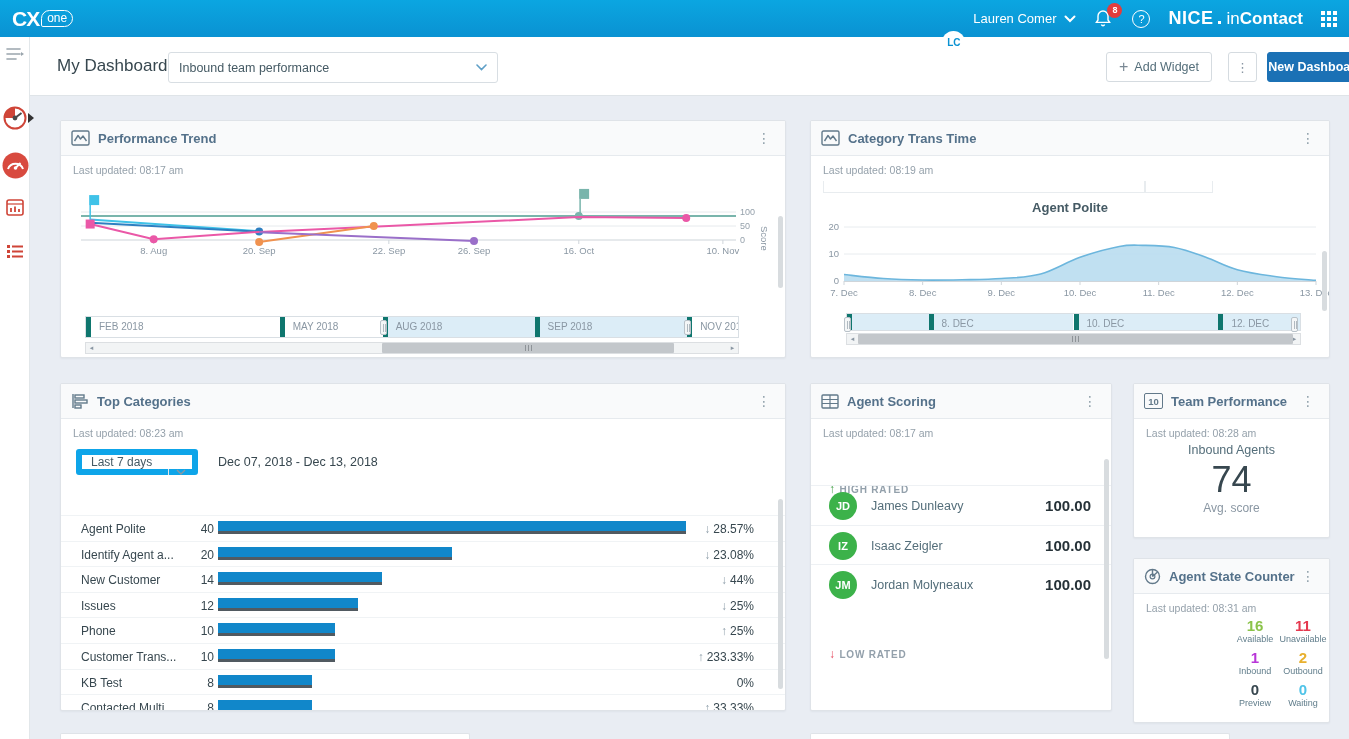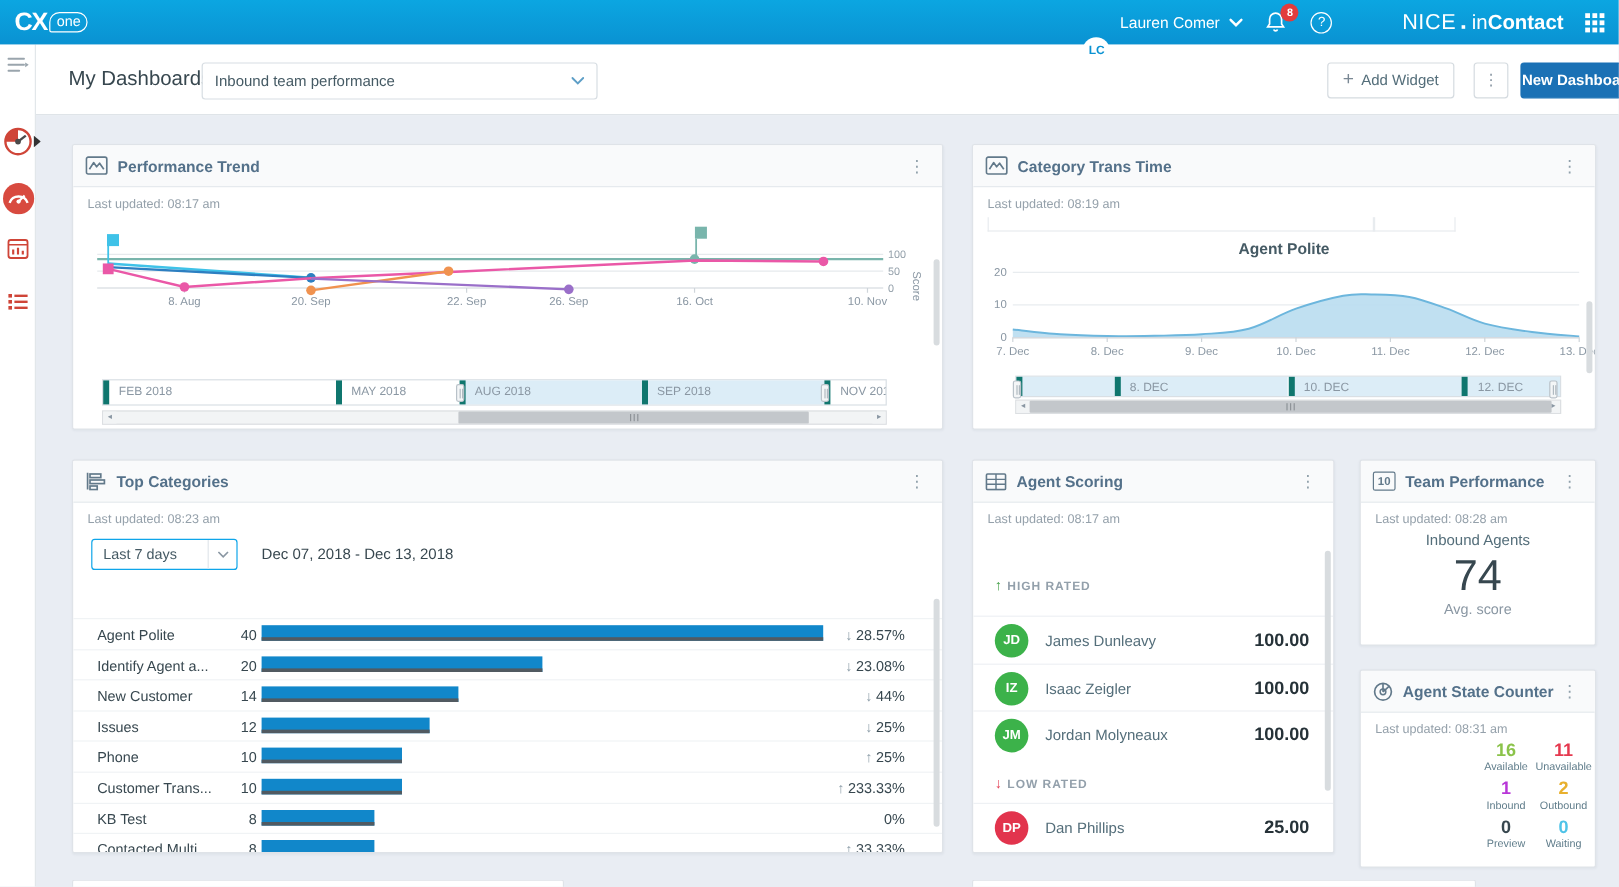--- a/index.html
+++ b/index.html
@@ -20,21 +20,21 @@
     font-size:10px; font-weight:700; display:flex; align-items:center; justify-content:center;margin-top:47px; }
   .user-name { font-size:13px; }
   .chev-white { font-size:10px; }
   .bell-wrap { position:relative; cursor:pointer; width:20px; height:20px; }
   .badge { position:absolute; top:-6px; right:-8px; background:#e23c3c; border-radius:50%;
     min-width:15px; height:15px; font-size:9px; font-weight:700; display:flex; align-items:center;
     justify-content:center; padding:0 2px; }
   .help-circle { width:18px; height:18px; border:1.5px solid #fff; border-radius:50%;
     font-size:11px; display:flex; align-items:center; justify-content:center; cursor:pointer; }
   .brand { display:flex; align-items:baseline; gap:4px; cursor:default; }
-  .brand .nice { font-weight:400; font-size:18px; letter-spacing:0.5px;margin-left:40px; }
+  .brand .nice { font-weight:700; font-size:18px; letter-spacing:0.5px; }
   .brand .sq { width:3px; height:3px; background:#fff; display:inline-block; margin:0 1px 2px 1px; }
   .brand .in { font-weight:300; font-size:17px; }
   .brand .contact { font-weight:700; font-size:17px; }
   .apps-grid { display:grid; grid-template-columns:repeat(3,4px); grid-gap:2px; cursor:pointer; }
   .apps-grid span { width:4px; height:4px; background:#fff; display:block; }
 
   
   .sidebar { position:absolute; left:0; top:37px; width:30px; height:702px; background:#fff;
     border-right:1px solid #e2e7ea; z-index:20; }
   .side-ic { position:absolute; left:0; width:30px; display:flex; justify-content:center; cursor:pointer; }
@@ -76,22 +76,22 @@
   .nav-handle:before { content:""; position:absolute; left:2px; top:3px; width:1px; height:8px; background:#b0bac1; box-shadow:2px 0 0 #b0bac1; }
   .hscroll { position:absolute; height:12px; background:#f2f4f5; border:1px solid #dcdfe2; }
   .hs-arrow { position:absolute; top:0; width:11px; height:10px; background:#f2f4f5; color:#8a97a3;
     font-size:7px; text-align:center; line-height:10px; cursor:pointer; }
   .hs-thumb { position:absolute; top:0; height:10px; background:#c3c7cb; border-radius:1px; cursor:grab; }
   .hs-grip { position:absolute; top:2px; left:50%; width:1px; height:6px; background:#8e9398;
     box-shadow:-3px 0 0 #8e9398, 3px 0 0 #8e9398; }
   .vscroll { position:absolute; width:5px; background:#d8dcdf; border-radius:3px; cursor:grab; }
 
   
-  .tc-select { position:absolute; left:15px; top:30px; width:122px; height:26px; border:1px solid #0ea5e9;
-    border-radius:3px; display:flex; align-items:center; cursor:pointer; }
+  .tc-select { position:absolute; left:15px; top:30px; width:122px; height:26px; border:6px solid #0ea5e9;
+    border-radius:3px; display:flex; align-items:flex-start; cursor:pointer;flex-direction:column; }
   .tc-select .val { font-size:12px; color:#455a64; padding-left:9px; }
   .tc-select .chev-box { margin-left:auto; width:24px; height:100%; border-left:1px solid #e2e7eb;
     color:#8a97a3; font-size:10px; display:flex; align-items:center; justify-content:center; }
   .tc-daterange { position:absolute; left:157px; top:36px; font-size:12.5px; color:#37474f; }
   .tc-headrow { position:absolute; left:0; top:72px; width:100%; height:24px; font-size:10px;
     color:#93a0ab; letter-spacing:0.3px; }
   .tc-rows { position:absolute; left:0; top:96px; width:100%; }
   .tc-row { position:relative; height:25.6px; border-top:1px solid #f0f3f5; cursor:pointer; }
   .tc-name { position:absolute; left:20px; top:6px; width:125px; font-size:12px; color:#37474f;
     white-space:nowrap; overflow:hidden; }
@@ -476,48 +476,41 @@
       </span>
       <span class="w-title">Agent Scoring</span>
       <span class="w-kebab">⋮</span>
     </div>
     <div class="w-body" id="scoring-body">
       <div class="updated">Last updated: 08:17 am</div>
       <div style="position:absolute;left:18px;top:60px">
         <span style="color:#43a047;font-size:12px">↑</span>
         <span class="as-label">HIGH RATED</span>
       </div>
-      <div id="high-rows" style="position:absolute;left:0;top:94px;width:100%">
+      <div id="high-rows" style="position:absolute;left:0;top:66px;width:100%">
           <div class="as-row">
             <span class="as-avatar" style="background: rgb(60, 178, 74);">JD</span>
             <span class="as-name">James Dunleavy</span>
             <span class="as-score">100.00</span>
           </div>
           <div class="as-row">
             <span class="as-avatar" style="background: rgb(60, 178, 74);">IZ</span>
             <span class="as-name">Isaac Zeigler</span>
             <span class="as-score">100.00</span>
           </div>
           <div class="as-row">
             <span class="as-avatar" style="background: rgb(60, 178, 74);">JM</span>
             <span class="as-name">Jordan Molyneaux</span>
             <span class="as-score">100.00</span>
           </div>
         </div>
       <div style="position:absolute;left:18px;top:225px">
         <span style="color:#e5485d;font-size:12px">↓</span>
         <span class="as-label">LOW RATED</span>
       </div>
-      <div id="low-rows" style="position:absolute;left:0;top:250px;width:100%">
-          <div class="as-row">
-            <span class="as-avatar" style="background: rgb(226, 52, 77);">DP</span>
-            <span class="as-name">Dan Phillips</span>
-            <span class="as-score">25.00</span>
-          </div>
-        </div>
       <div class="vscroll" style="right:2px;top:40px;height:200px"></div>
     </div>
   </section>
 
   <section class="widget" style="left:1133px;top:383px;width:197px;height:155px">
     <div class="w-head">
       <span class="hicon" style="border:1.4px solid #62798a;border-radius:2px;width:19px;height:16px;justify-content:center;font-size:9.5px;font-weight:700;color:#62798a">
           <span>10</span>
         </span>
       <span class="w-title">Team Performance</span>

